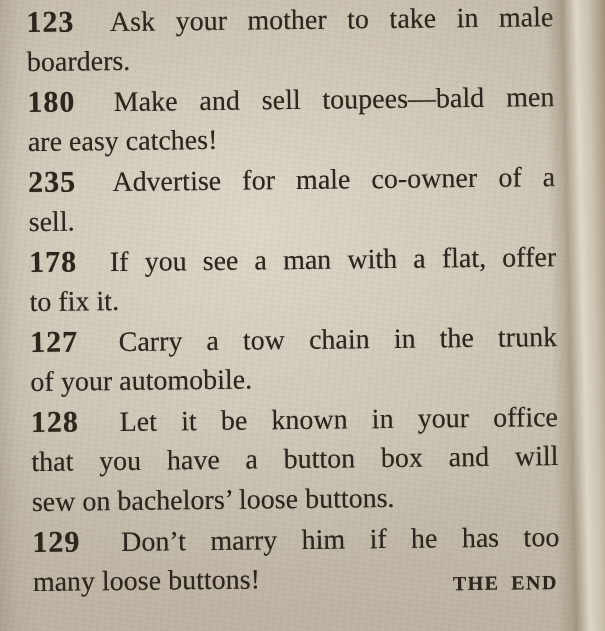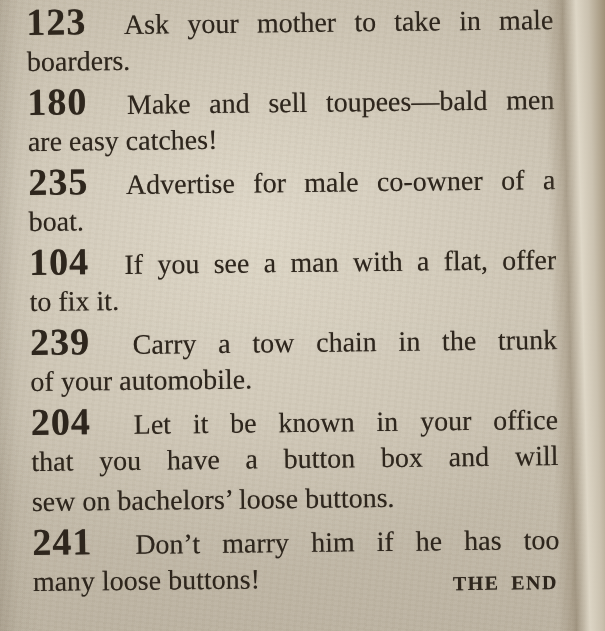--- a/index.html
+++ b/index.html
@@ -60,21 +60,21 @@
     white-space: nowrap;
     text-align: left;
   }
   .line.j {
     white-space: normal;
     text-align: justify;
     text-align-last: justify;
   }
   .num {
     font-weight: 700;
-    font-size: 38px;
+    font-size: 30px;
     letter-spacing: 1px;
     margin-right: 0.55em;
   }
   .the-end {
     position: absolute;
     right: 2px; top: 566px;
     font-weight: 700;
     font-size: 20px;
     letter-spacing: 1.5px;
     word-spacing: 5px;
@@ -96,26 +96,26 @@
 <div class="photo">
   <div class="paper-light"></div>
   <div class="grain"></div>
   <div class="text-block" id="tips-list">
 
     <div class="line j"><span class="num">123</span> <span>Ask your mother to take in male</span></div>
       <div class="line"><span>boarders.</span></div>
       <div class="line j"><span class="num">180</span> <span>Make and sell toupees—bald men</span></div>
       <div class="line"><span>are easy catches!</span></div>
       <div class="line j"><span class="num">235</span> <span>Advertise for male co-owner of a</span></div>
-      <div class="line"><span>boat.</span></div>
-      <div class="line j"><span class="num">104</span> <span>If you see a man with a flat, offer</span></div>
+      <div class="line"><span>sell.</span></div>
+      <div class="line j"><span class="num">178</span> <span>If you see a man with a flat, offer</span></div>
       <div class="line"><span>to fix it.</span></div>
-      <div class="line j"><span class="num">239</span> <span>Carry a tow chain in the trunk</span></div>
+      <div class="line j"><span class="num">127</span> <span>Carry a tow chain in the trunk</span></div>
       <div class="line"><span>of your automobile.</span></div>
-      <div class="line j"><span class="num">204</span> <span>Let it be known in your office</span></div>
+      <div class="line j"><span class="num">128</span> <span>Let it be known in your office</span></div>
       <div class="line j"><span>that you have a button box and will</span></div>
       <div class="line"><span>sew on bachelors’ loose buttons.</span></div>
-      <div class="line j"><span class="num">241</span> <span>Don’t marry him if he has too</span></div>
+      <div class="line j"><span class="num">129</span> <span>Don’t marry him if he has too</span></div>
       <div class="line"><span>many loose buttons!</span></div>
       <div class="the-end">THE END</div>
   </div>
   <div class="page-fold"></div>
 </div>
 
 </body></html>

